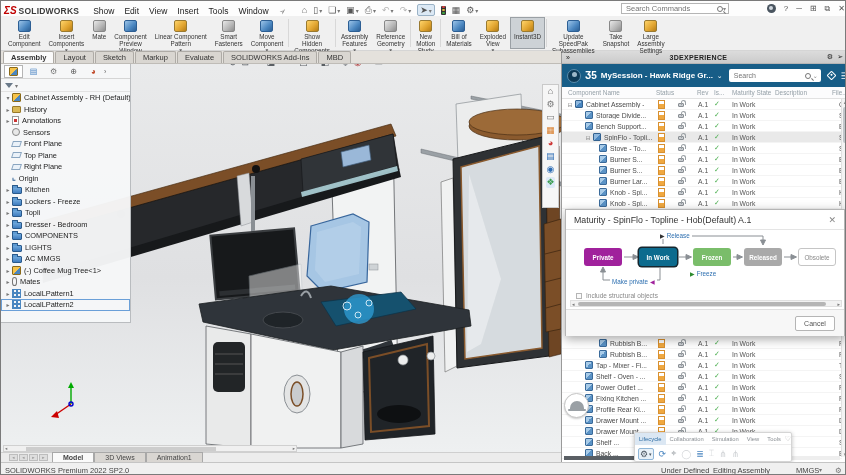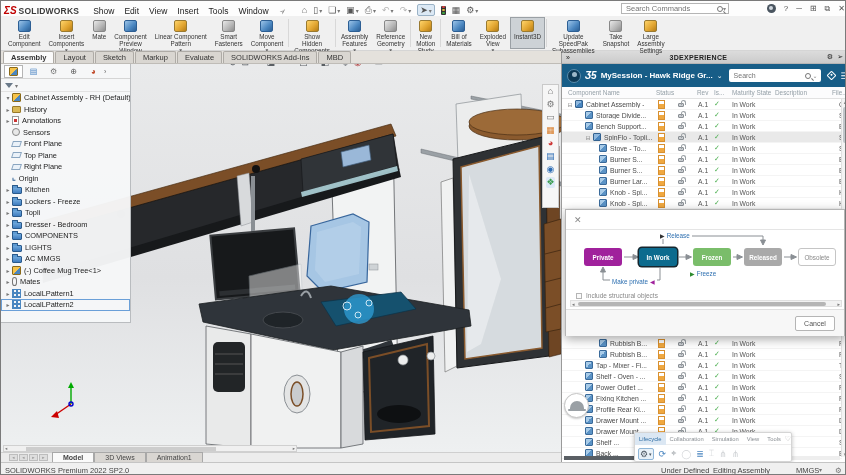--- a/index.html
+++ b/index.html
@@ -78,21 +78,21 @@
   #strip{position:absolute;left:541px;top:83px;width:17px;height:124px;background:#f6f6f6;border:1px solid #c9c9c9;display:flex;flex-direction:column;align-items:center;padding-top:1px;gap:2px;}
   #strip span{font-size:9px;line-height:11px;}
 
   
   #panel{position:absolute;left:560px;top:50px;width:286px;height:411px;background:#fff;border-left:1px solid #9a9a9a;overflow:hidden;}
   .phead{height:13px;background:linear-gradient(#dcdcdc,#cbcbcb);display:flex;align-items:center;font-size:7px;color:#222;border-bottom:1px solid #b5b5b5;padding:0 4px;}
   .phead .ptitle{flex:1;text-align:center;font-weight:bold;letter-spacing:.3px;}
   .sess{height:23px;background:#175d87;display:flex;align-items:center;padding:0 5px;gap:4px;color:#fff;}
   .avatar{width:14px;height:14px;border-radius:50%;background:#0d3a57;position:relative;flex:none;border:1px solid #5a8cab;}
   .avatar::after{content:"";position:absolute;left:4px;top:2.5px;width:5px;height:5px;border-radius:50%;background:#9db8c9;}
-  .dslogo{font-weight:bold;font-style:italic;font-size:10px;color:#fff;flex:none;}
+  .dslogo{font-weight:bold;font-size:10px;color:#fff;flex:none;}
   .sesslabel{font-size:8px;font-weight:bold;white-space:nowrap;}
   .sess .cd{font-size:7px;}
   .psearch{margin-left:2px;width:92px;height:13px;background:#fff;border-radius:2px;display:flex;align-items:center;padding:0 3px;gap:2px;flex:none;}
   .psearch input{border:none;outline:none;min-width:0;flex:1;font-size:7px;color:#999;}
   .tagicon{width:7px;height:7px;border:1.4px solid #fff;transform:rotate(45deg);border-radius:1px;position:relative;flex:none;margin-left:3px;}
   .tagicon::after{content:"";position:absolute;left:1px;top:1px;width:2px;height:2px;border-radius:50%;background:#fff;}
   .colhdr{position:relative;height:12px;border-bottom:1px solid #e2e2e2;font-size:6.4px;color:#95a0a8;background:#fcfcfd;}
   .colhdr span{position:absolute;top:2px;white-space:nowrap;}
   .plist{position:relative;}
   .prow{position:relative;height:11px;display:flex;align-items:center;font-size:6.8px;color:#555;border-bottom:1px solid #f4f4f4;background:#fff;}
@@ -663,20 +663,21 @@
           <span class="rchk">✓</span>
           <span class="rmat">In Work</span>
           <span class="rfile">Ba</span>
         </div>
     </div>
 
     <div class="helmet"></div>
 
     <div id="dialog">
       <div class="dtitle">
+        <span class="dt">Maturity - SpinFlo - Topline - Hob(Default) A.1</span>
         <span class="dclose">✕</span>
       </div>
       <svg class="flowsvg" width="280" height="78" viewBox="0 0 280 78">
         <g stroke="#8a8f94" stroke-width="1" fill="#8a8f94">
           <line x1="58" y1="27" x2="67" y2="27"></line>
             <polygon points="67,24.5 72.5,27 67,29.5"></polygon>
           <line x1="113" y1="27" x2="120" y2="27"></line>
             <polygon points="120,24.5 125.5,27 120,29.5"></polygon>
           <line x1="167" y1="27" x2="171" y2="27"></line>
             <polygon points="171,24.5 176.5,27 171,29.5"></polygon>

